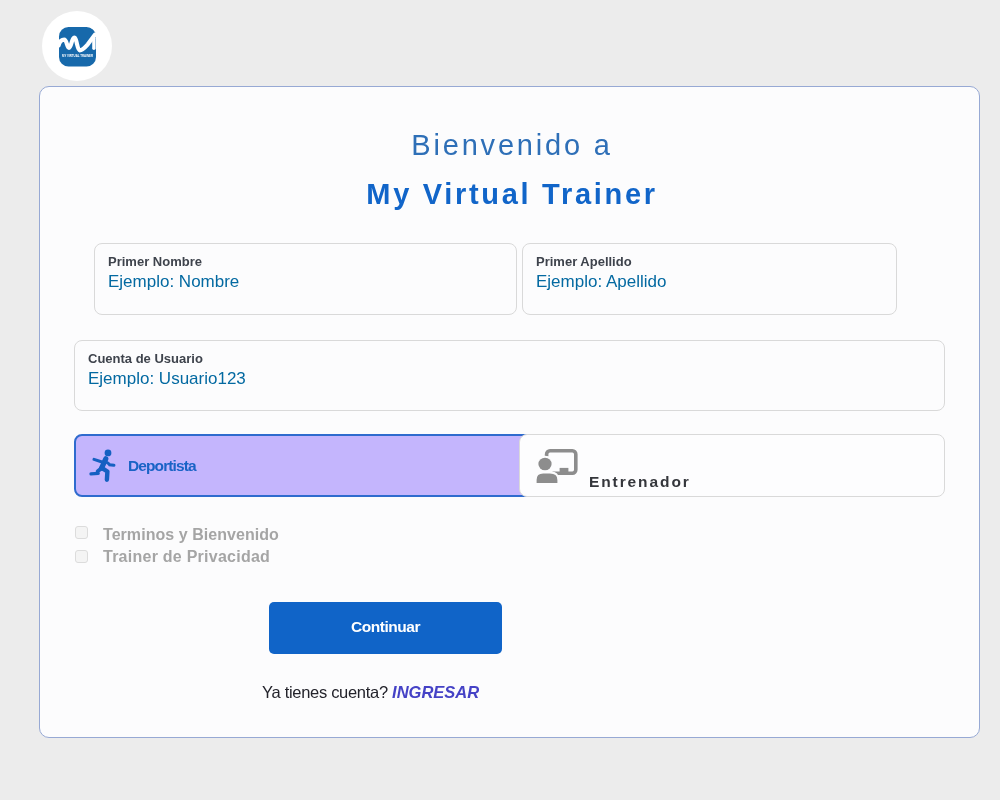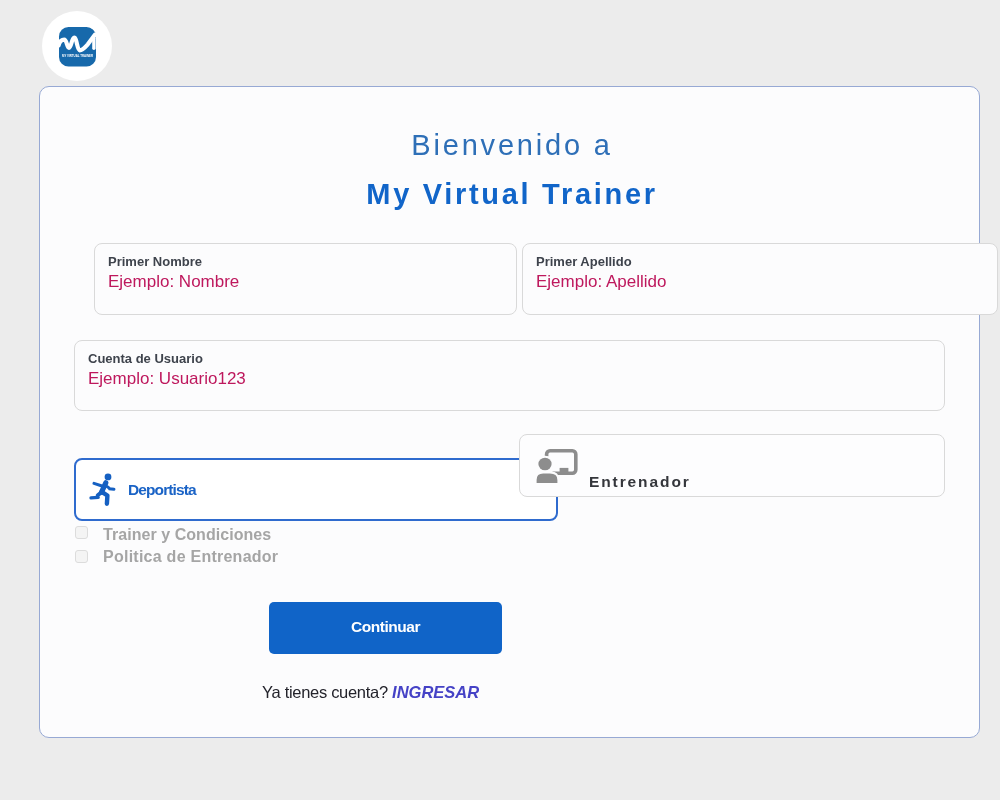--- a/index.html
+++ b/index.html
@@ -4,26 +4,26 @@
 <style>
   * { margin:0; padding:0; box-sizing:border-box; }
   html,body { width:1000px; height:800px; background:#ececec; font-family:"Liberation Sans", sans-serif; overflow:hidden; }
   .abs { position:absolute; }
   .logo { left:42px; top:11px; width:70px; height:70px; }
   .card { left:39px; top:86px; width:941px; height:652px; background:#fcfcfd; border:1px solid #97a9d4; border-radius:10px; }
   .h1 { left:12px; top:130px; width:1000px; text-align:center; font-size:29px; line-height:30px; letter-spacing:2.8px; color:#2e6fb7; }
   .h2 { left:12px; top:179px; width:1000px; text-align:center; font-size:29px; line-height:30px; letter-spacing:2.7px; font-weight:bold; color:#1165c9; }
   .field { background:#fcfcfd; border:1px solid #d9d9d9; border-radius:8px; }
   .f1 { left:74px; top:243px; width:423px; height:72px;margin-left:20px; }
-  .f2 { left:522px; top:243px; width:476px; height:72px; }
+  .f2 { left:522px; top:243px; width:375px; height:72px; }
   .f3 { left:74px; top:340px; width:871px; height:71px; }
   .flabel { position:absolute; left:13px; top:10px; font-size:13px; font-weight:bold; color:#3e434c; }
-  .fplace { position:absolute; left:13px; top:28px; font-size:17px; letter-spacing:0; color:#be185d; }
+  .fplace { position:absolute; left:13px; top:28px; font-size:17px; letter-spacing:0; color:#0369a1; }
   .role { display:flex; align-items:center; }
-  .role1 { left:74px; top:434px; width:484px; height:63px; background:#ffffff; border:2px solid #2f6bce; border-radius:8px;margin-top:24px; }
+  .role1 { left:74px; top:434px; width:484px; height:63px; background:#c4b5fd; border:2px solid #2f6bce; border-radius:8px; }
   .role2 { left:519px; top:434px; width:426px; height:63px; background:#fdfdfe; border:1px solid #d9d9d9; border-radius:8px; }
   .role1 .txt { margin-left:12px; font-size:15.5px; font-weight:bold; letter-spacing:-0.9px; color:#1a63c6; }
   .role2 .txt { margin-left:11px; font-size:15.5px; font-weight:bold; letter-spacing:1.9px; color:#34363b;margin-top:32px; }
   .cb { width:13px; height:13px; background:#f4f4f4; border:1px solid #dcdcdc; border-radius:3px; }
   .cb1 { left:75px; top:526px; }
   .cb2 { left:75px; top:550px; }
   .cbl { font-size:16px; font-weight:bold; color:#a5a5a5; }
   .cbl1 { letter-spacing:0.05px; }
   .cbl2x { letter-spacing:0.25px; }
   .cbl1 { left:103px; top:526px; }
@@ -83,21 +83,21 @@
     <rect x="24.6" y="18.9" width="8.8" height="5.2" fill="#8d8d8d"></rect>
     <ellipse cx="10" cy="15" rx="8.6" ry="8.3" fill="#fdfdfe"></ellipse>
     <path d="M0 34 L0 30.5 Q0 22.6 8 22.6 L16 22.6 Q24 22.6 24 30.5 L24 34 Z" fill="#fdfdfe"></path>
     <ellipse cx="10" cy="15" rx="6.6" ry="6.3" fill="#8d8d8d"></ellipse>
     <path d="M1.6 34 L1.6 31 Q1.6 24.6 8.2 24.6 L14.8 24.6 Q22.4 24.6 22.4 31 L22.4 34 Q22.4 34 20 34 L4 34 Q1.6 34 1.6 34 Z" fill="#8d8d8d"></path>
   </svg>
   <span class="txt">Entrenador</span>
 </div>
 
 <div class="abs cb cb1"></div>
-<div class="abs cbl cbl1">Trainer y Condiciones</div>
+<div class="abs cbl cbl1">Terminos y Bienvenido</div>
 <div class="abs cb cb2"></div>
-<div class="abs cbl cbl2 cbl2x">Politica de Entrenador</div>
+<div class="abs cbl cbl2 cbl2x">Trainer de Privacidad</div>
 
 <div class="abs btn">
     <span>Continuar</span>
   </div>
 
 <div class="abs foot">Ya tienes cuenta? <b>INGRESAR</b></div>
 
 </body></html>

